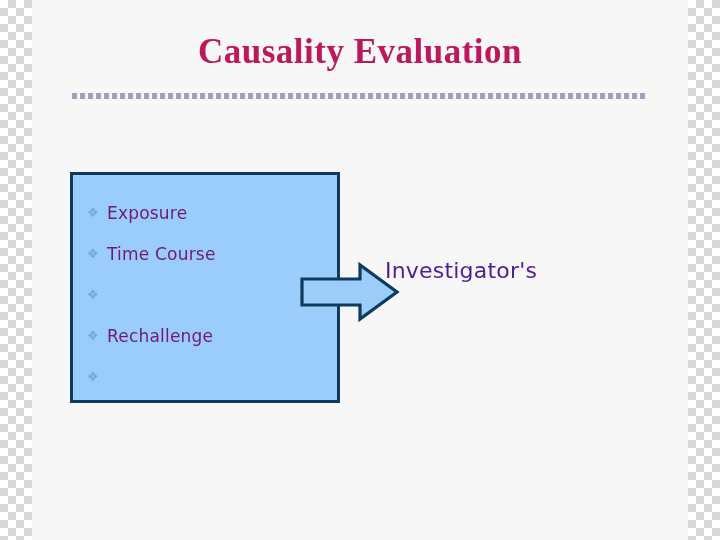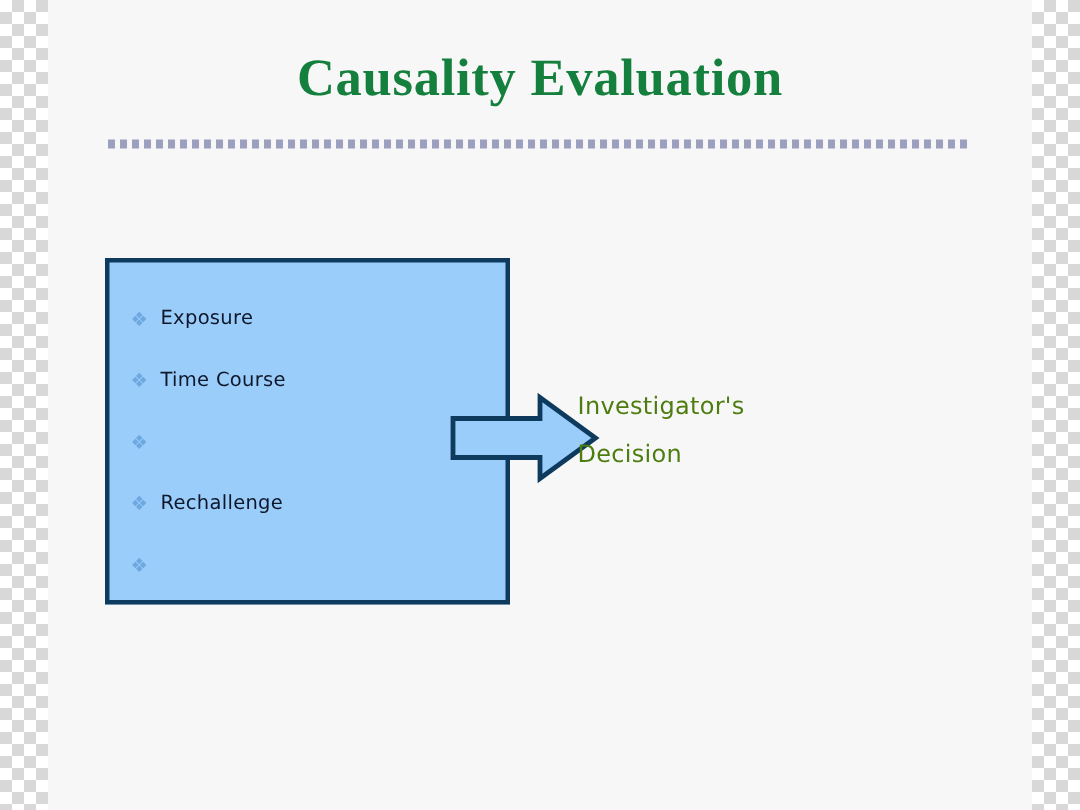--- a/index.html
+++ b/index.html
@@ -42,21 +42,21 @@
   #slide-title {
     position: absolute;
     left: 0;
     top: 32px;
     width: 656px;
     text-align: center;
     font-family: "Liberation Serif", "DejaVu Serif", serif;
     font-weight: bold;
     font-size: 35px;
     letter-spacing: 0.5px;
-    color: #15803d;
+    color: #be185d;
     white-space: nowrap;
   }
 
   
   #title-divider {
     position: absolute;
     left: 40px;
     top: 93px;
     width: 574px;
     height: 6px;
@@ -98,45 +98,45 @@
     width: 20px;
     flex: 0 0 20px;
     font-size: 13px;
     line-height: 1;
     color: #6ea8e0;
     text-align: left;
   }
 
   .criteria-label {
     font-family: "DejaVu Sans", "Liberation Sans", sans-serif;
-    font-size: 13px;
-    color: #0f172a;
+    font-size: 17px;
+    color: #701a75;
     letter-spacing: 0.2px;
     white-space: nowrap;
   }
 
   
   #flow-arrow {
     position: absolute;
     left: 268px;
     top: 261px;
     width: 100px;
     height: 62px;
   }
 
   
   #decision-text {
     position: absolute;
     left: 353px;
     top: 255px;
     width: 250px;
     font-family: "DejaVu Sans", "Liberation Sans", sans-serif;
-    font-size: 16px;
+    font-size: 22px;
     line-height: 32px;
-    color: #4d7c0f;
+    color: #4c1d95;
     letter-spacing: 0.2px;
   }
   .decision-line { display: block; white-space: nowrap; }
 </style>
 </head>
 <body>
 
 <div id="canvas">
 
   <div id="slide">
@@ -173,17 +173,16 @@
 
       </ul>
     </div>
 
     <svg id="flow-arrow" viewBox="0 0 100 62">
       <polygon points="2,18 60,18 60,4 97,31 60,58 60,44 2,44" fill="#9bcdfa" stroke="#0e3a5e" stroke-width="3.2" stroke-linejoin="miter"></polygon>
     </svg>
 
     <div id="decision-text">
       <span class="decision-line">Investigator's</span>
-      <span class="decision-line">Decision</span>
     </div>
 
   </div>
 </div>
 
 </body></html>

